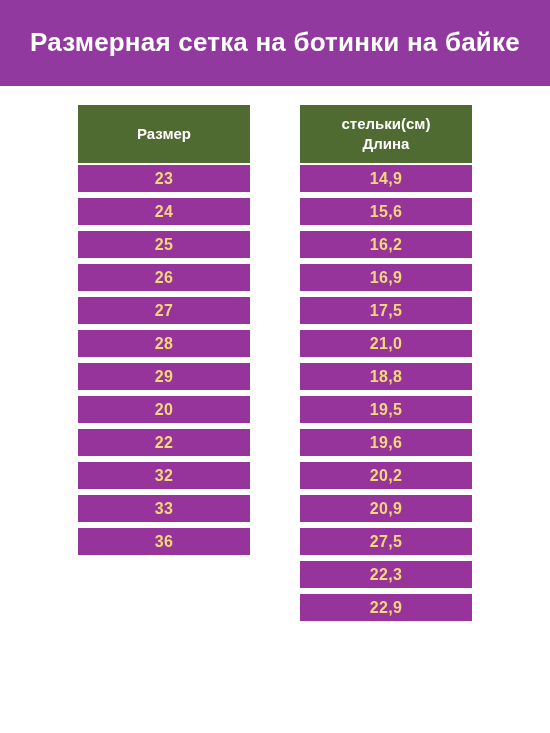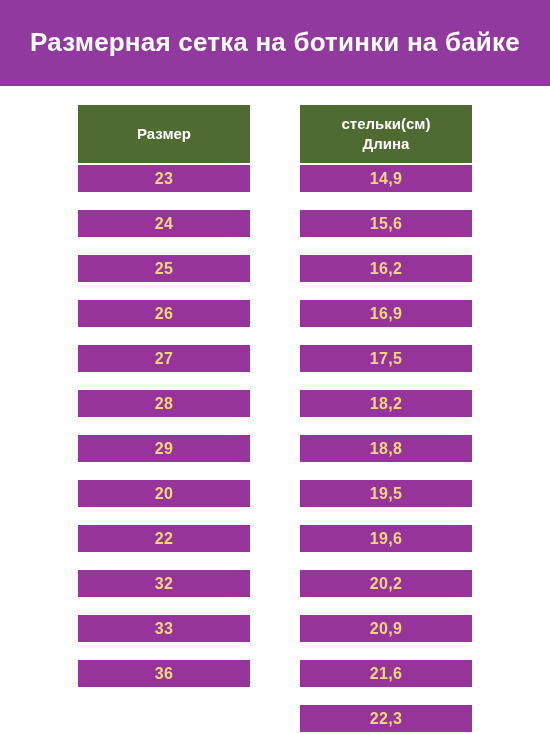--- a/index.html
+++ b/index.html
@@ -86,21 +86,21 @@
   }
   .cell {
     height: 27px;
     background: #96349B;
     color: #F7D77A;
     font-size: 16px;
     font-weight: bold;
     display: flex;
     align-items: center;
     justify-content: center;
-    margin-bottom: 18px;
+    margin-bottom: 6px;
     box-sizing: border-box;
     letter-spacing: 0.3px;
     text-align: center;
   }
 </style>
 </head>
 <body>
 
 <div class="page">
 
@@ -135,27 +135,27 @@
             <span class="two-line">стельки(см)</span>
             <span class="two-line">Длина</span>
           </span>
         </div>
         <div class="cells">
           <div class="cell">14,9</div>
           <div class="cell">15,6</div>
           <div class="cell">16,2</div>
           <div class="cell">16,9</div>
           <div class="cell">17,5</div>
-          <div class="cell">18,2</div>
+          <div class="cell">21,0</div>
           <div class="cell">18,8</div>
           <div class="cell">19,5</div>
           <div class="cell">19,6</div>
           <div class="cell">20,2</div>
           <div class="cell">20,9</div>
-          <div class="cell">21,6</div>
+          <div class="cell">27,5</div>
           <div class="cell">22,3</div>
           <div class="cell">22,9</div>
         </div>
       </div>
 
     </div>
   </div>
 
 </div>
 

